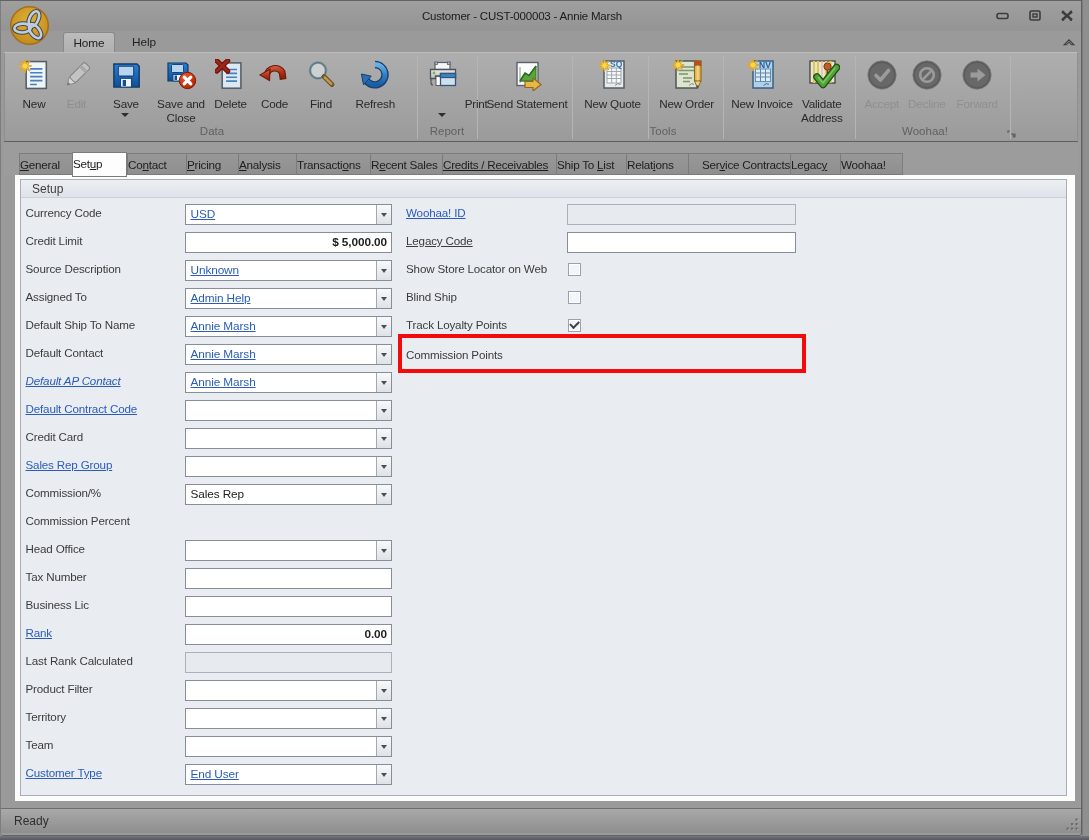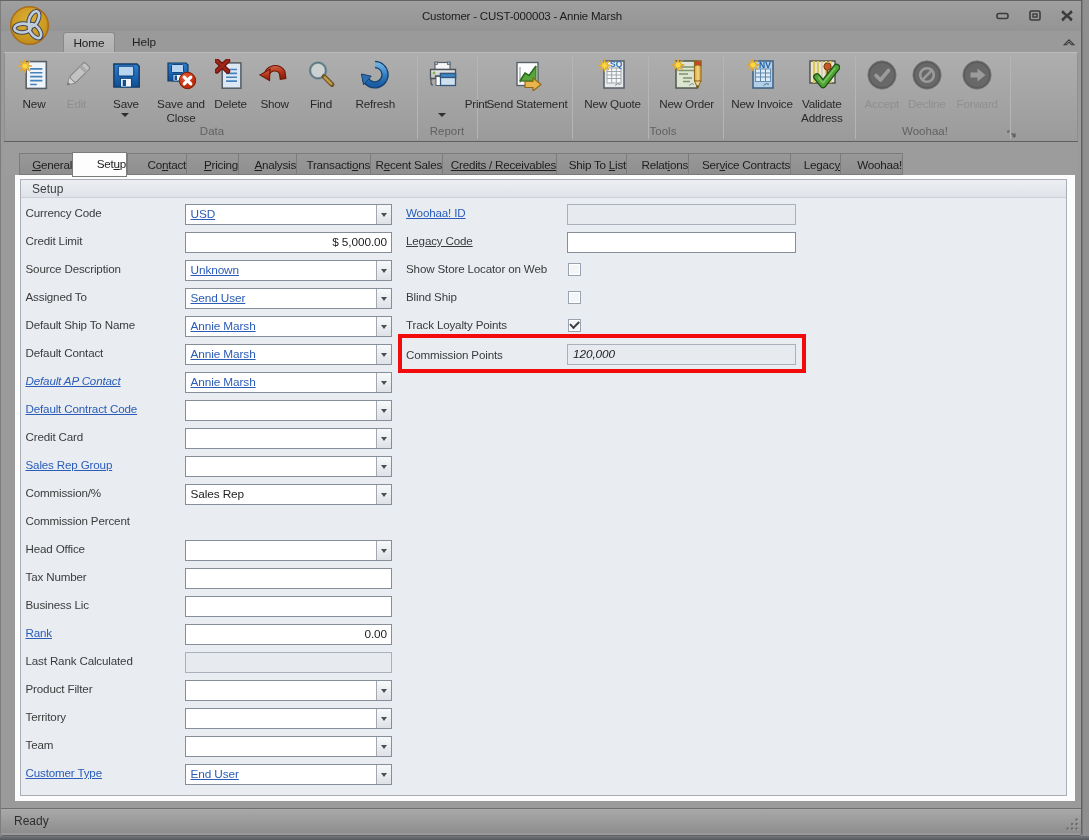--- a/index.html
+++ b/index.html
@@ -19,35 +19,35 @@
 #rtab-help { left:120px; width:48px; }
 
 #ribbon { position:absolute; left:4px; top:51px; width:1074px; height:88px; border-right:1px solid #8f8f8f; background:linear-gradient(#aeaeae,#a4a4a4 55%,#9b9b9b); border-top:1px solid #bcbcbc; }
 #ribbonedge { position:absolute; left:4px; top:139.5px; width:1074px; height:1.5px; background:#606060; }
 .vsep { position:absolute; top:2px; height:84px; width:1px; background:#929292; border-right:1px solid #b5b5b5; }
 .glabel { position:absolute; top:72px; height:15px; font-size:11.5px; color:#616161; text-align:center; }
 .blabel { position:absolute; top:44px; width:90px; text-align:center; font-size:11.7px; color:#2a2a2a; line-height:13.5px; letter-spacing:-0.2px; }
 .blabel.dis { color:#8f8f8f; }
 
 #pagetabs { position:absolute; left:4px; top:141px; width:1074px; height:33px; background:#9c9c9c; }
-.ptab { position:absolute; top:11px; height:22px; background:linear-gradient(#989898,#8f8f8f); border:1px solid #7b7b7b; border-right:none; font-size:11.7px; color:#1e1e1e; text-align:right; line-height:21px; letter-spacing:-0.25px; }
+.ptab { position:absolute; top:11px; height:22px; background:linear-gradient(#989898,#8f8f8f); border:1px solid #7b7b7b; border-right:none; font-size:11.7px; color:#1e1e1e; text-align:left; line-height:21px; letter-spacing:-0.25px; }
 .ptab.last { border-right:1px solid #7d7d7d; }
 .ptab.sel { top:10px; height:25px; background:#fdfdfd; border-right:1px solid #7d7d7d; z-index:3; }
 
 #page { position:absolute; left:15px; top:174px; width:1060px; height:626px; background:#fcfcfc; }
 #groupbox { position:absolute; left:5px; top:4px; width:1047px; height:617px; background:#e9edf2; border:1px solid #a9afb8; }
 #grouphead { position:absolute; left:0; top:0; width:100%; height:18px; background:linear-gradient(#eceef2,#dfe3e9); border-bottom:1px solid #ccd1d8; font-size:12px; color:#3e3e3e; line-height:18px; padding-left:11px; }
 
 .lbl { position:absolute; font-size:11.6px; color:#3b3b3b; letter-spacing:-0.15px; white-space:nowrap; }
 .lbl.link, .tx.link, a.lk { color:#2a5cb8; text-decoration:underline; }
 .fld { position:absolute; left:169.5px; width:207.5px; height:21px; background:#fff; border:1px solid #868e9a; font-size:11.8px; letter-spacing:-0.1px; line-height:19px; }
 .fld.r2 { left:552px; width:229px; }
 .fld.dis { background:#e7eaef; border-color:#abb1bb; }
 .fld .tx { position:absolute; left:5px; top:0; line-height:19px; white-space:nowrap; }
-.fld .tr { position:absolute; right:4px; top:0; line-height:19px; white-space:nowrap; color:#222; }
+.fld .tr { position:absolute; right:4px; top:0; line-height:19px; white-space:nowrap; color:#222;font-weight:bold; }
 .combo .tx { left:5px; }
 .dd { position:absolute; right:0; top:0; width:15px; height:19px; background:linear-gradient(#f8f9fa,#dfe2e6); border-left:1px solid #a3a9b2; }
 .dd:after { content:""; position:absolute; left:4px; top:8px; border-left:3.5px solid transparent; border-right:3.5px solid transparent; border-top:4px solid #4a4f57; }
 .cb { position:absolute; left:553px; width:13px; height:13px; background:#f4f5f6; border:1px solid #98a2b0; box-shadow:inset 0 0 0 1px #fff; }
 .cb.ck:after { content:""; position:absolute; left:1.2px; top:1px; width:6.5px; height:3.6px; border-left:2.6px solid #3b3e44; border-bottom:2.6px solid #3b3e44; transform:rotate(-45deg); }
 #redbox { position:absolute; left:383px; top:159px; width:408px; height:39px; border:4px solid #f30b0b; z-index:5; }
 
 #status { position:absolute; left:0px; top:807px; width:1082px; height:25px; background:linear-gradient(#a9a9a9,#8e8e8e); border-top:1px solid #6e6e6e; }
 #status .txt { position:absolute; left:14px; top:5px; font-size:12px; color:#2e2e2e; }
 #winbottom { position:absolute; left:0; top:832px; width:1082px; height:4px; background:#9a9a9a; }
@@ -110,21 +110,21 @@
     <div class="glabel" style="left:876px;width:90px;">Woohaa!</div>
     <svg class="abs" style="left:1003px;top:77px;" width="9" height="9" viewBox="0 0 9 9">
         <path d="M1,3 V1 H3 M5,4 h3 v3 M8,7 L4.5,3.5 M8,7 h-2.5 M8,7 v-2.5" stroke="#5f5f5f" stroke-width="1.2" fill="none"></path>
       </svg>
 
     <div class="blabel" style="left:-15px;">New</div>
     <div class="blabel dis" style="left:27.5px;">Edit</div>
     <div class="blabel" style="left:77px;">Save</div>
     <div class="blabel" style="left:132px;">Save and<br>Close</div>
     <div class="blabel" style="left:181.6px;">Delete</div>
-    <div class="blabel" style="left:225.6px;">Show</div>
+    <div class="blabel" style="left:225.6px;">Code</div>
     <div class="blabel" style="left:272px;">Find</div>
     <div class="blabel" style="left:326.3px;">Refresh</div>
     <div class="blabel" style="left:393.7px;text-align:right;">Print</div>
     <div class="blabel" style="left:468px;width:110px;">Send Statement</div>
     <div class="blabel" style="left:563.6px;">New Quote</div>
     <div class="blabel" style="left:637.6px;">New Order</div>
     <div class="blabel" style="left:713px;">New Invoice</div>
     <div class="blabel" style="left:772.8px;">Validate<br>Address</div>
     <div class="blabel dis" style="left:832.8px;">Accept</div>
     <div class="blabel dis" style="left:877.9px;">Decline</div>
@@ -330,21 +330,21 @@
     <div class="fld" style="top:56.5px;">
         <span class="tr">$ 5,000.00</span>
       </div>
     <div class="lbl" style="left:10.5px;top:87px;">Source Description</div>
     <div class="fld combo" style="top:84.5px;">
         <span class="tx link">Unknown</span>
         <span class="dd"></span>
       </div>
     <div class="lbl" style="left:10.5px;top:115px;">Assigned To</div>
     <div class="fld combo" style="top:112.5px;">
-        <span class="tx link">Send User</span>
+        <span class="tx link">Admin Help</span>
         <span class="dd"></span>
       </div>
     <div class="lbl" style="left:10.5px;top:143px;">Default Ship To Name</div>
     <div class="fld combo" style="top:140.5px;">
         <span class="tx link">Annie Marsh</span>
         <span class="dd"></span>
       </div>
     <div class="lbl" style="left:10.5px;top:171px;">Default Contact</div>
     <div class="fld combo" style="top:168.5px;">
         <span class="tx link">Annie Marsh</span>
@@ -409,23 +409,20 @@
     <div class="fld r2 dis" style="top:28.5px;"></div>
     <div class="lbl" style="left:391px;top:59px;text-decoration:underline;">Legacy Code</div>
     <div class="fld r2" style="top:56.5px;"></div>
     <div class="lbl" style="left:391px;top:86.5px;">Show Store Locator on Web</div>
     <div class="cb" style="top:88px;"></div>
     <div class="lbl" style="left:391px;top:114.5px;">Blind Ship</div>
     <div class="cb" style="top:116px;"></div>
     <div class="lbl" style="left:391px;top:142.5px;">Track Loyalty Points</div>
     <div class="cb ck" style="top:144px;"></div>
     <div class="lbl" style="left:391px;top:173px;">Commission Points</div>
-    <div class="fld r2 dis" style="top:168.5px;">
-        <span class="tx" style="font-style:italic;color:#222;">120,000</span>
-      </div>
     <div id="redbox"></div>
   </div>
   <div id="status">
       <div class="txt">Ready</div>
     <svg class="abs" style="right:3px;bottom:2px;" width="13" height="13" viewBox="0 0 13 13">
       <g fill="#6a6a6a">
           <rect x="9.5" y="0.5" width="2.2" height="2.2"></rect>
           <rect x="9.5" y="5" width="2.2" height="2.2"></rect>
           <rect x="5" y="5" width="2.2" height="2.2"></rect>
           <rect x="9.5" y="9.5" width="2.2" height="2.2"></rect>

